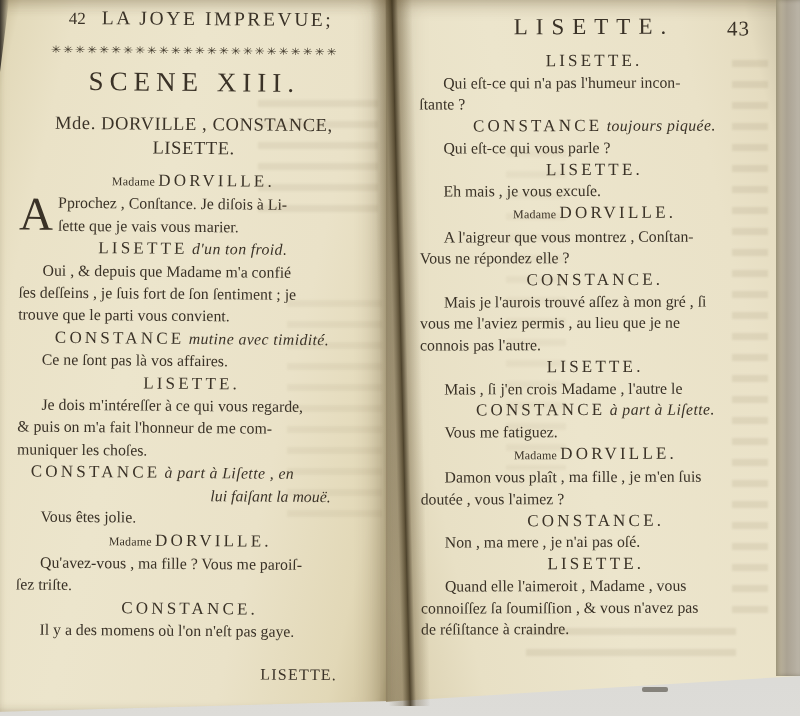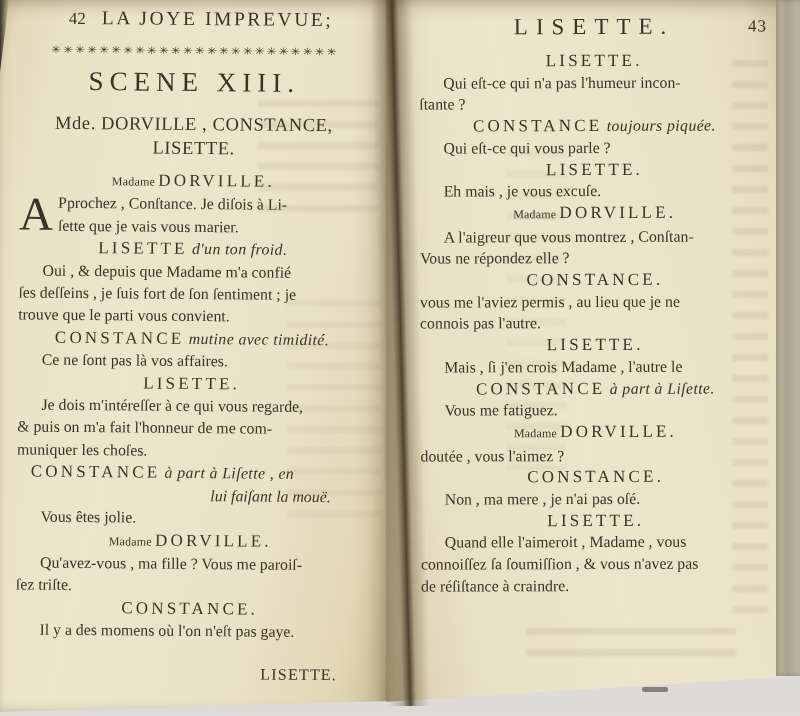--- a/index.html
+++ b/index.html
@@ -47,21 +47,21 @@
   }
   .text-flow{position:relative;}
   .page-left .text-flow{padding:8px 24px 0 18px;transform:rotate(.5deg);}
   .page-right .text-flow{padding:14px 30px 0 34px;transform:rotate(-.2deg);}
 
   .running-head-left{display:flex;align-items:baseline;gap:16px;margin-bottom:13px;}
   .running-head-left .num{font-size:17px;margin-left:48px;}
   .running-head-left .title{font-size:19.5px;letter-spacing:2.6px;white-space:nowrap;}
   .running-head-right{position:relative;text-align:center;margin-bottom:6px;height:30px;}
   .running-head-right .title{font-size:23px;letter-spacing:8px;}
-  .running-head-right .num{position:absolute;right:2px;top:3px;font-size:17px;letter-spacing:1px;}
+  .running-head-right .num{position:absolute;right:19px;top:3px;font-size:21px;letter-spacing:1px;}
 
   .ornament{
     text-align:center;font-family:"DejaVu Sans",sans-serif;font-size:12.5px;letter-spacing:1.5px;
     color:#3c3427;transform:scaleY(.8);margin:0 0 9px 0;white-space:nowrap;overflow:hidden;
   }
   .scene{text-align:center;font-size:27px;letter-spacing:6px;margin:4px 0 14px 0;white-space:nowrap;}
   .chars{text-align:center;font-size:18.5px;letter-spacing:.6px;line-height:24px;white-space:nowrap;}
   .chars-block{margin-bottom:10px;}
 
   .row{line-height:22.4px;font-size:15.8px;white-space:nowrap;}
@@ -136,27 +136,29 @@
         <div class="row ind">Qui eſt-ce qui n'a pas l'humeur incon-</div>
         <div class="row">ſtante ?</div>
         <div class="row speaker"><span class="caps">CONSTANCE</span><span class="stage"> toujours piquée.</span></div>
         <div class="row ind">Qui eſt-ce qui vous parle ?</div>
         <div class="row speaker"><span class="caps">LISETTE.</span></div>
         <div class="row ind">Eh mais , je vous excuſe.</div>
         <div class="row speaker"><span class="pre">Madame </span><span class="caps">DORVILLE.</span></div>
         <div class="row ind">A l'aigreur que vous montrez , Conſtan-</div>
         <div class="row">Vous ne répondez elle ?</div>
         <div class="row speaker"><span class="caps">CONSTANCE.</span></div>
+        <div class="row ind">Mais je l'aurois trouvé aſſez à mon gré , ſi</div>
         <div class="row">vous me l'aviez permis , au lieu que je ne</div>
         <div class="row">connois pas l'autre.</div>
         <div class="row speaker"><span class="caps">LISETTE.</span></div>
         <div class="row ind">Mais , ſi j'en crois Madame , l'autre le</div>
         <div class="row speaker"><span class="caps">CONSTANCE</span><span class="stage"> à part à Liſette.</span></div>
         <div class="row ind">Vous me fatiguez.</div>
         <div class="row speaker"><span class="pre">Madame </span><span class="caps">DORVILLE.</span></div>
+        <div class="row ind">Damon vous plaît , ma fille , je m'en ſuis</div>
         <div class="row">doutée , vous l'aimez ?</div>
         <div class="row speaker"><span class="caps">CONSTANCE.</span></div>
         <div class="row ind">Non , ma mere , je n'ai pas oſé.</div>
         <div class="row speaker"><span class="caps">LISETTE.</span></div>
         <div class="row ind">Quand elle l'aimeroit , Madame , vous</div>
         <div class="row">connoiſſez ſa ſoumiſſion , &amp; vous n'avez pas</div>
         <div class="row">de réſiſtance à craindre.</div>
       </div>
   </div>
   <div class="ghost" style="right:32px;top:60px;width:36px;height:560px;opacity:.6;"></div>

